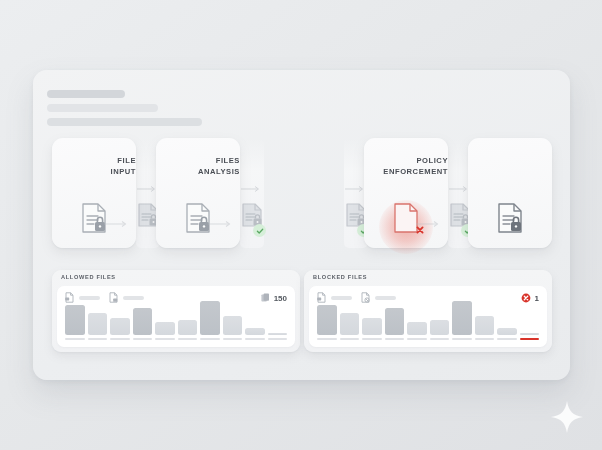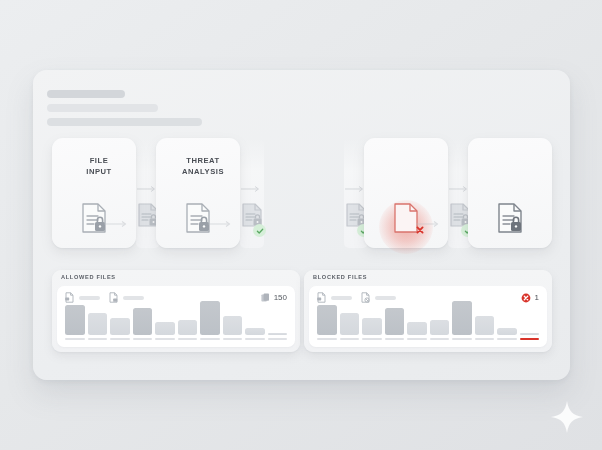--- a/index.html
+++ b/index.html
@@ -69,21 +69,21 @@
   .stage-card.c1 { left: 104px; }
   .stage-card.c2 { left: 208px; }
   .stage-card.c3 { left: 312px; }
   .stage-card.c4 { left: 416px; }
 
   .stage-title {
     position: absolute;
     top: 17px;
     left: 0;
     width: 100%;
-    text-align: center;
+    text-align: right;
     font-size: 7.6px;
     line-height: 11px;
     letter-spacing: 0.55px;
     font-weight: 700;
     color: #4a4e55;
     white-space: pre-line;
     padding-left: 10px;
   }
 
   .stage-doc {
@@ -228,24 +228,24 @@
   }
   .tool-line {
     height: 4px;
     width: 21px;
     border-radius: 3px;
     background: #e2e4e7;
   }
   .tool-spacer { flex: 1; }
   .count-wrap {
     display: flex;
-    align-items: center;
+    align-items: flex-end;
     gap: 4px;
     font-size: 8px;
-    font-weight: 400;
+    font-weight: 700;
     color: #555a61;
   }
   .count-wrap.blocked { color: #4a4e55; }
 
   .chart {
     position: absolute;
     left: 8px;
     right: 8px;
     bottom: 7px;
     height: 42px;
@@ -397,40 +397,42 @@
           <circle cx="20" cy="24.4" r="1.2" fill="#fafbfb"></circle>
         </svg>
       </div>
       <svg class="inner-arrow" style="left:52px;" viewBox="0 0 26 8">
         <path d="M0 4 H21" stroke="#b9bdc3" stroke-width="1.1" fill="none"></path>
         <path d="M18 1.5 L21.5 4 L18 6.5" stroke="#b9bdc3" stroke-width="1.1" fill="none"></path>
       </svg>
     </div>
 
     <div class="stage-card c1">
-      <div class="stage-title">THREAT
+      <div class="stage-title">FILES
 ANALYSIS</div>
       <div class="stage-doc">
         <svg class="docicon" width="28" height="32" viewBox="0 0 28 32">
           <path d="M3 2 H18 L25 9 V30 H3 Z" fill="#fafbfb" stroke="#a9aeb5" stroke-width="1.3" stroke-linejoin="round"></path>
           <path d="M18 2 V9 H25" fill="none" stroke="#a9aeb5" stroke-width="1.3" stroke-linejoin="round"></path>
           <path d="M7 14 H18 M7 18 H18 M7 22 H14" stroke="#a9aeb5" stroke-width="1.3" stroke-linecap="round"></path>
           <rect x="15" y="20" width="10" height="9" rx="1.6" fill="#9aa0a8"></rect>
           <path d="M17.4 20 V17.9 a2.6 2.6 0 0 1 5.2 0 V20" fill="none" stroke="#9aa0a8" stroke-width="1.6"></path>
           <circle cx="20" cy="24.4" r="1.2" fill="#fafbfb"></circle>
         </svg>
       </div>
       <svg class="inner-arrow" style="left:52px;" viewBox="0 0 26 8">
         <path d="M0 4 H21" stroke="#b9bdc3" stroke-width="1.1" fill="none"></path>
         <path d="M18 1.5 L21.5 4 L18 6.5" stroke="#b9bdc3" stroke-width="1.1" fill="none"></path>
       </svg>
     </div>
 
 
     <div class="stage-card c3">
+      <div class="stage-title">POLICY
+ENFORCEMENT</div>
       <div class="glow"></div>
       <div class="stage-doc">
         <svg class="docicon" width="28" height="32" viewBox="0 0 28 32">
           <path d="M3 2 H18 L25 9 V30 H3 Z" fill="#fbf4f4" stroke="#d9736c" stroke-width="1.3" stroke-linejoin="round"></path>
           <path d="M18 2 V9 H25" fill="none" stroke="#d9736c" stroke-width="1.3" stroke-linejoin="round"></path>
         </svg>
       </div>
       <div class="badge-x" style="left:50px; top:86px;">
         <svg width="10" height="10" viewBox="0 0 10 10">
           <path d="M2.4 2.4 L7.6 7.6 M7.6 2.4 L2.4 7.6" stroke="#d9342b" stroke-width="1.8" stroke-linecap="round"></path>

